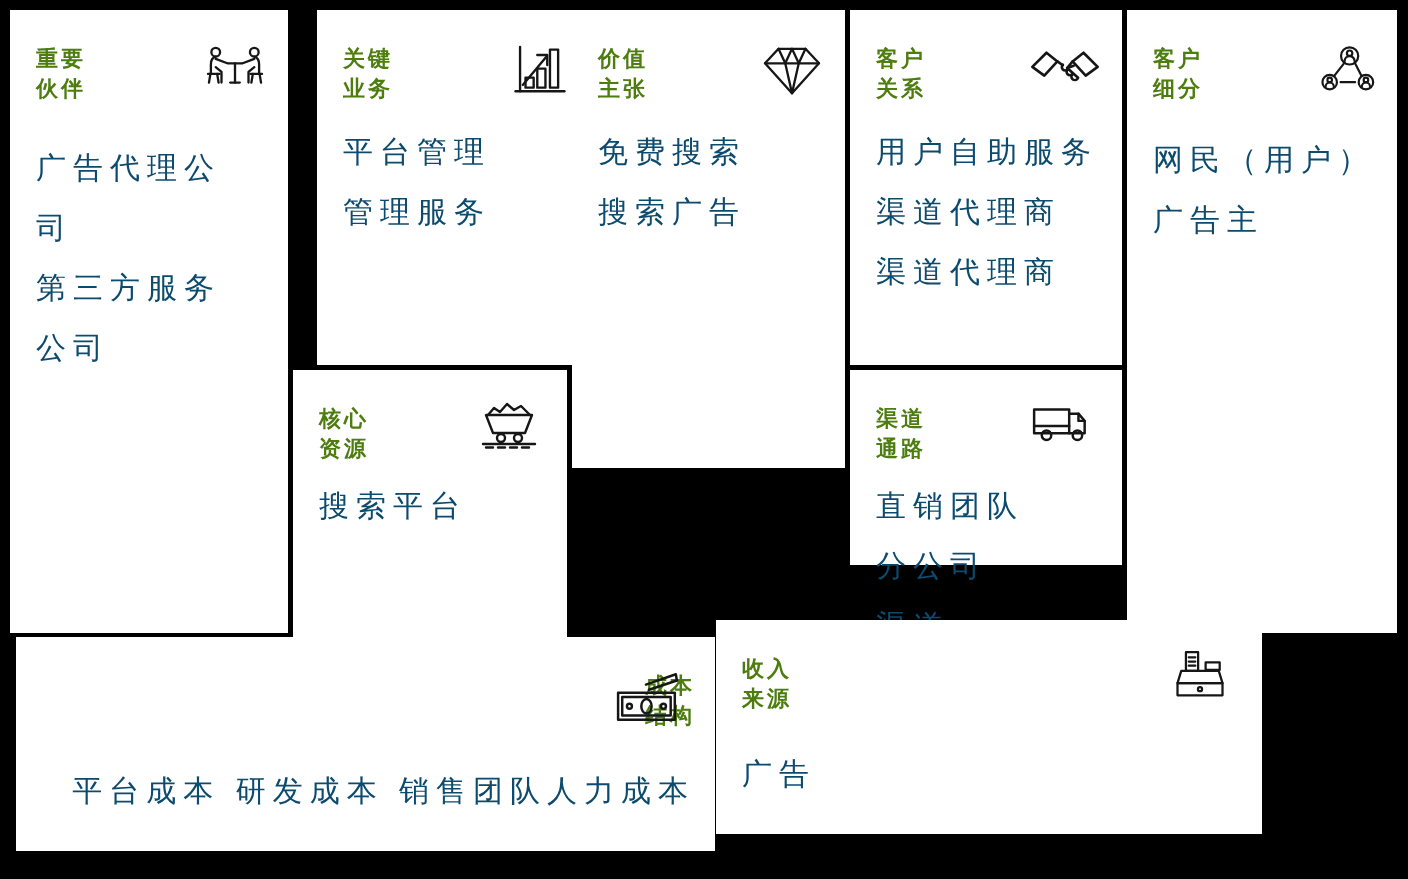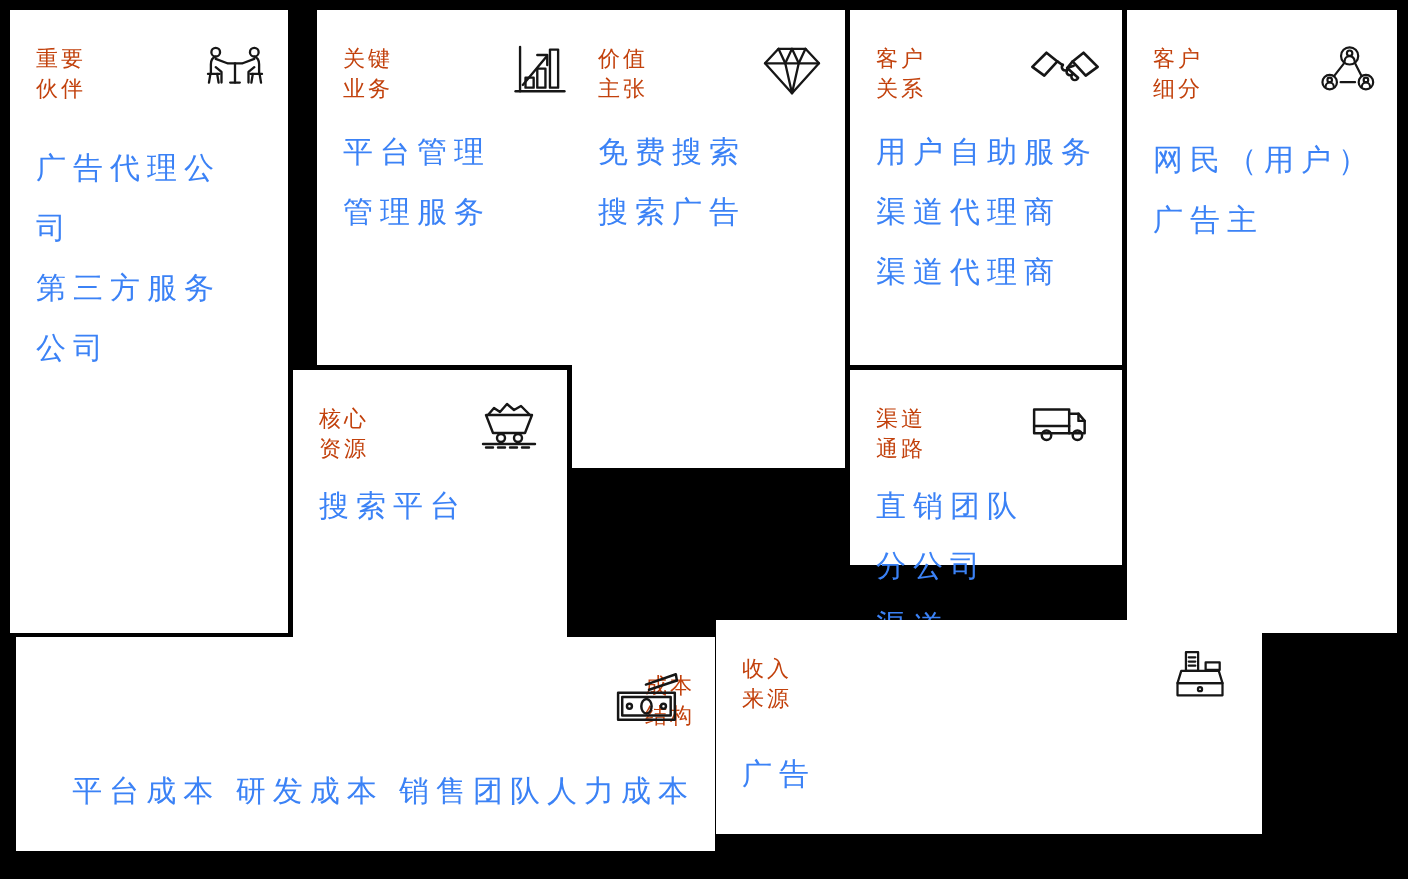--- a/index.html
+++ b/index.html
@@ -3,25 +3,25 @@
 <meta charset="utf-8">
 <style>
   html,body{margin:0;padding:0;background:#000;}
   .canvas{
     position:relative;width:1408px;height:879px;background:#000;
     font-family:"Liberation Sans",sans-serif;overflow:hidden;
   }
   .cell{position:absolute;background:#fff;box-sizing:border-box;padding:34px 20px 0 26px;}
   .hdr{
     white-space:pre-line;font-size:22px;line-height:30px;letter-spacing:3px;
-    color:#c2410c;font-weight:400;margin:0;
+    color:#4d7c0f;font-weight:700;margin:0;
   }
   .icon{position:absolute;top:34px;right:22px;color:#161616;}
   .body{margin-top:18px;}
-  .item{font-size:30px;line-height:60px;letter-spacing:7px;color:#3b82f6;}
+  .item{font-size:30px;line-height:60px;letter-spacing:7px;color:#0c4a6e;}
   
   .c-partners{left:10px;top:10px;width:278px;height:623px;}
   .c-activities{left:293px;top:10px;width:274px;height:355px;margin-left:24px;}
   .c-resources{left:293px;top:370px;width:274px;height:323px;}
   .c-value{left:572px;top:10px;width:273px;height:458px;}
   .c-relationships{left:850px;top:10px;width:272px;height:355px;}
   .c-channels{left:850px;top:370px;width:272px;height:195px;}
   .c-segments{left:1127px;top:10px;width:270px;height:623px;}
   .c-cost{left:16px;top:637px;width:699px;height:214px;text-align:right;}
   .c-revenue{left:716px;top:620px;width:546px;height:214px;}

